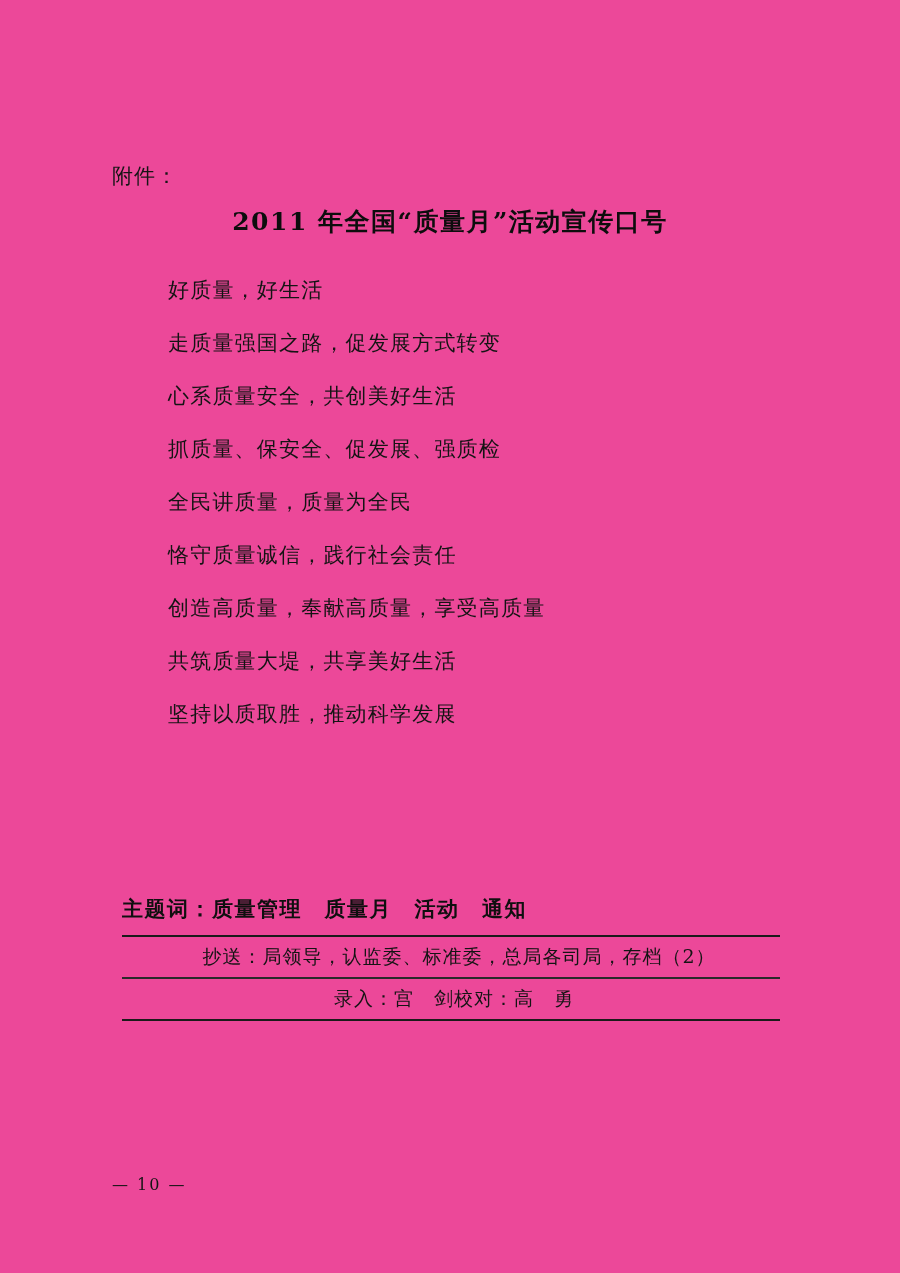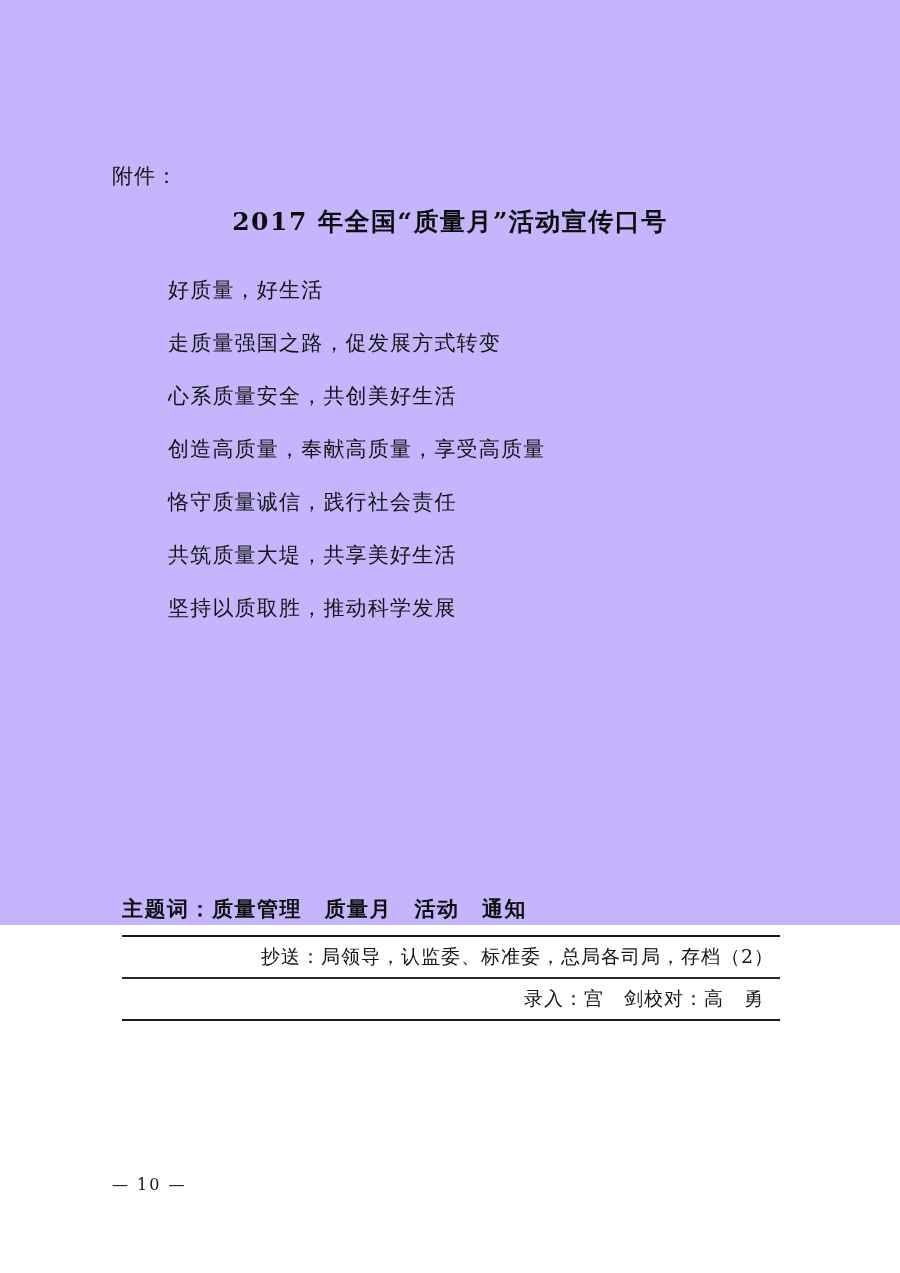--- a/index.html
+++ b/index.html
@@ -11,22 +11,22 @@
     height: 1273px;
     background: #ffffff;
     font-family: "DejaVu Serif", "Liberation Serif", serif;
     color: #111111;
     position: relative;
     overflow: hidden;
   }
   .page {
     position: relative;
     width: 900px;
-    height: 925px;
-    background: #c4b5fd;
+    height: 1273px;
+    background: #ec4899;
   }
   .attach-label {
     position: absolute;
     left: 112px;
     top: 162px;
     font-size: 21px;
     letter-spacing: 1px;
     color: #151515;
   }
   .doc-title {
@@ -76,21 +76,21 @@
   }
   .rule.thin {
     height: 1px;
     background: #2a2a2a;
   }
   .frow {
     position: relative;
     height: 40px;
     display: flex;
     align-items: center;
-    justify-content: flex-end;
+    justify-content: center;
     font-size: 19px;
     letter-spacing: 1px;
     color: #141414;
     padding: 0 6px 0 22px;
     box-sizing: border-box;
   }
   .frow .left {
     white-space: nowrap;
   }
   .frow .right {
@@ -106,28 +106,30 @@
     color: #151515;
   }
 </style>
 </head>
 <body>
 
 <div class="page">
 
   <div class="attach-label">附件：</div>
 
-  <div class="doc-title">2017 年全国“质量月”活动宣传口号</div>
+  <div class="doc-title">2011 年全国“质量月”活动宣传口号</div>
 
   <div class="slogan-list">
     <div class="slogan-item">好质量，好生活</div>
     <div class="slogan-item">走质量强国之路，促发展方式转变</div>
     <div class="slogan-item">心系质量安全，共创美好生活</div>
+    <div class="slogan-item">抓质量、保安全、促发展、强质检</div>
+    <div class="slogan-item">全民讲质量，质量为全民</div>
+    <div class="slogan-item">恪守质量诚信，践行社会责任</div>
     <div class="slogan-item">创造高质量，奉献高质量，享受高质量</div>
-    <div class="slogan-item">恪守质量诚信，践行社会责任</div>
     <div class="slogan-item">共筑质量大堤，共享美好生活</div>
     <div class="slogan-item">坚持以质取胜，推动科学发展</div>
   </div>
 
   <div class="keywords">主题词：质量管理　质量月　活动　通知</div>
 
   <div class="footer-table">
     <div class="rule"></div>
     <div class="frow">
       <span class="left">抄送：局领导，认监委、标准委，总局各司局，存档（2）</span>

